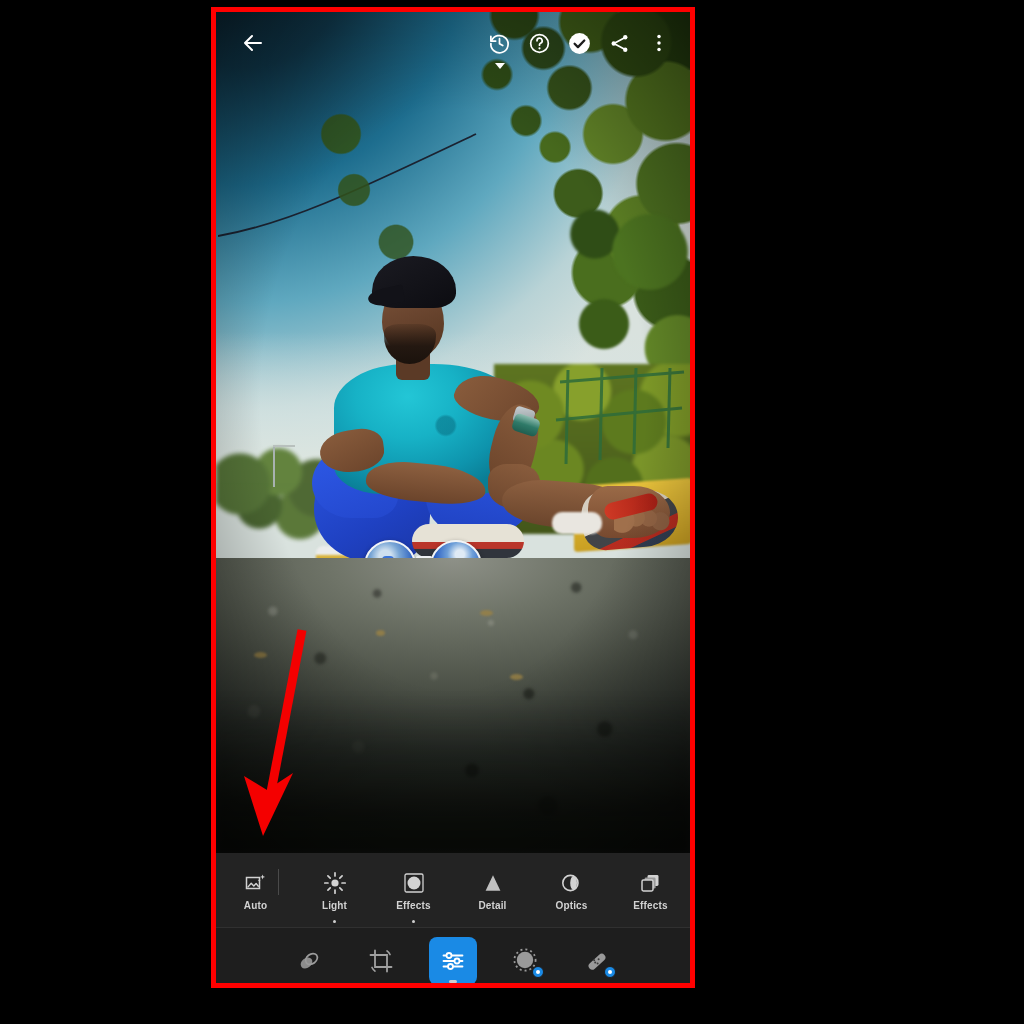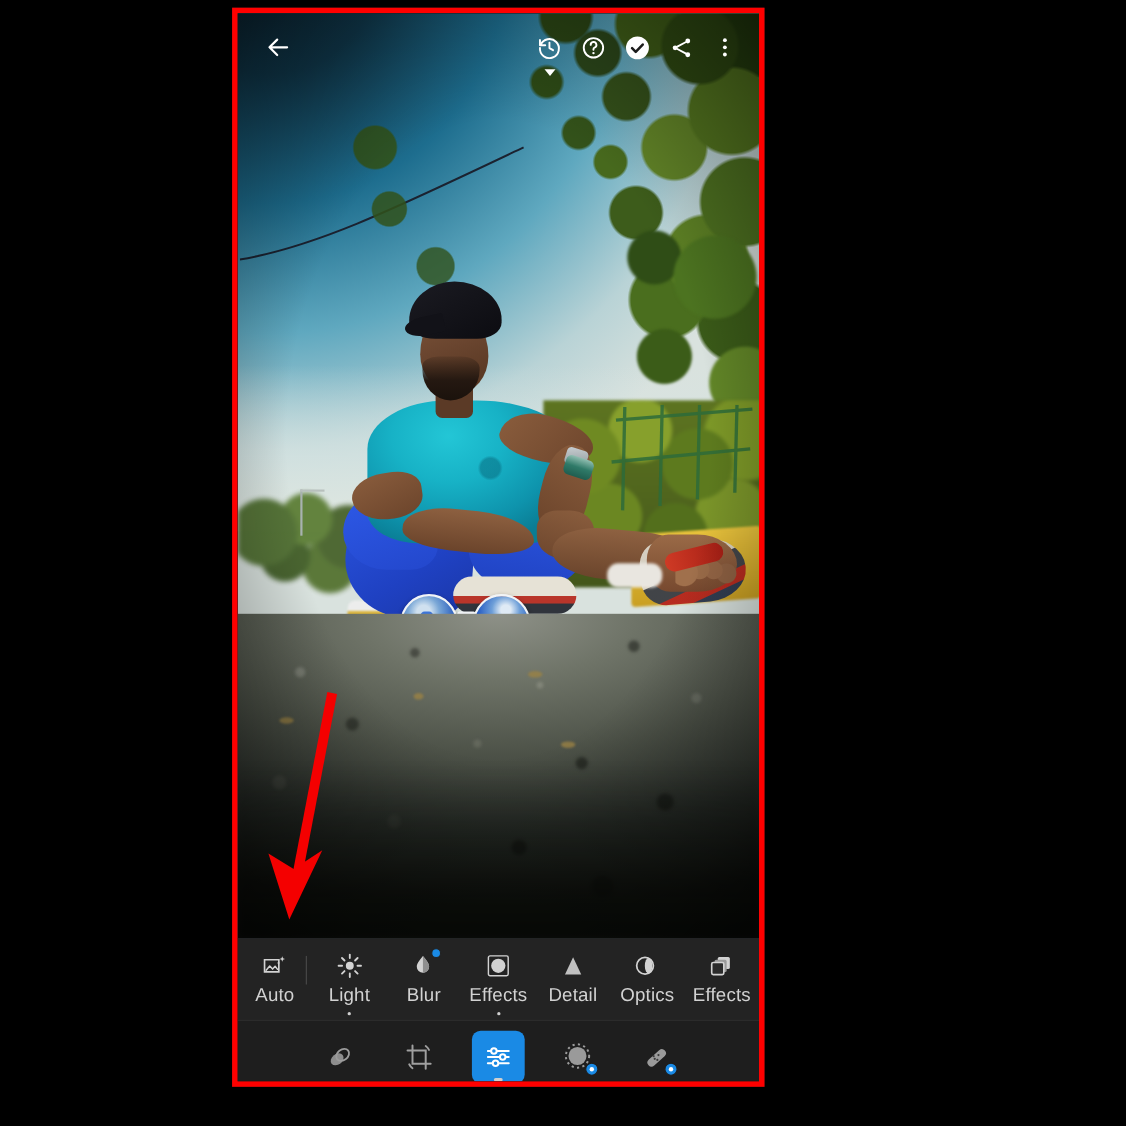--- a/index.html
+++ b/index.html
@@ -414,23 +414,24 @@
     display:flex; flex-direction:column; align-items:center; justify-content:center;
     position:relative;
   }
   .tool .glyph {
     height: 26px; width:26px;
     display:flex; align-items:center; justify-content:center;
     margin-bottom: 4px;
     position:relative;
   }
   .tool .t-label {
-    font-size: 17px;
+    font-size: 10px;
     color: #d2d2d2;
     letter-spacing: .15px;
+    font-weight: bold;
   }
   .tool .dot {
     position:absolute; bottom: 4px; left:50%; margin-left:-1.5px;
     width:3px; height:3px; border-radius:50%;
     background:#cfcfcf;
   }
   .badge {
     position:absolute; right:-3px; top:-3px;
     width:9px; height:9px; border-radius:50%;
     background:#1a8ae5;
@@ -634,30 +635,20 @@
                 <path d="M12 1.8v3.2M12 19v3.2M1.8 12h3.2M19 12h3.2"></path>
                 <path d="M4.9 4.9l2.3 2.3M16.8 16.8l2.3 2.3M19.1 4.9l-2.3 2.3M7.2 16.8l-2.3 2.3"></path>
               </g>
             </svg>
           </span>
           <span class="t-label">Light</span>
           <span class="dot"></span>
         </div>
 
 
-        <div class="tool">
-          <span class="glyph">
-            <svg width="22" height="24" viewBox="0 0 22 24">
-              <path d="M10.5 3.2c3.6 4.3 5.6 7.1 5.6 9.6a5.6 5.6 0 1 1-11.2 0c0-2.5 2-5.3 5.6-9.6z" fill="#d2d2d2"></path>
-              <path d="M10.5 3.2c3.6 4.3 5.6 7.1 5.6 9.6a5.6 5.6 0 0 1-5.6 5.6z" fill="#8f8f8f"></path>
-            </svg>
-            <span class="badge"></span>
-          </span>
-          <span class="t-label">Blur</span>
-        </div>
 
         <div class="tool">
           <span class="glyph">
             <svg width="24" height="24" viewBox="0 0 24 24">
               <rect x="3" y="3" width="18" height="18" rx="1.5" stroke="#d2d2d2" stroke-width="1.3" fill="none"></rect>
               <circle cx="12" cy="12" r="6.5" fill="#d2d2d2"></circle>
             </svg>
           </span>
           <span class="t-label">Effects</span>
           <span class="dot"></span>

